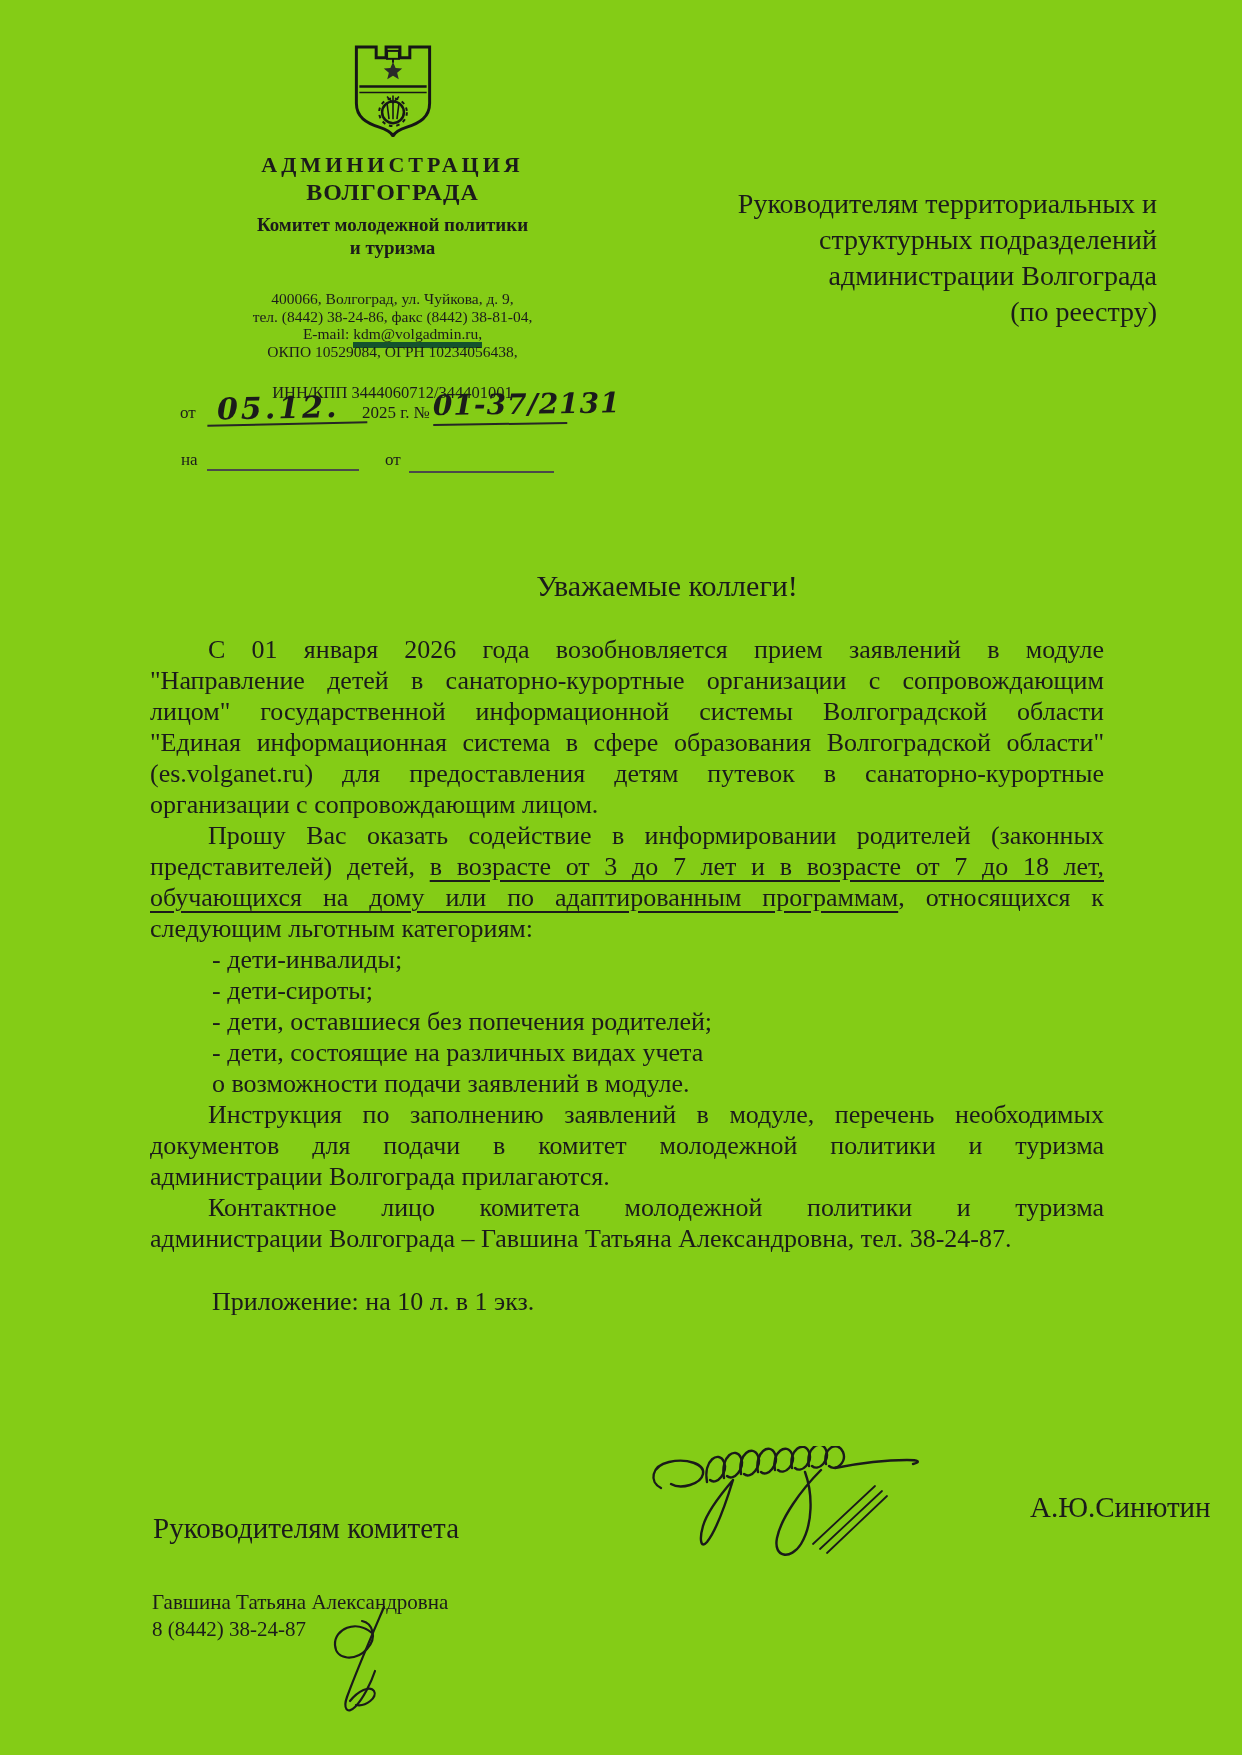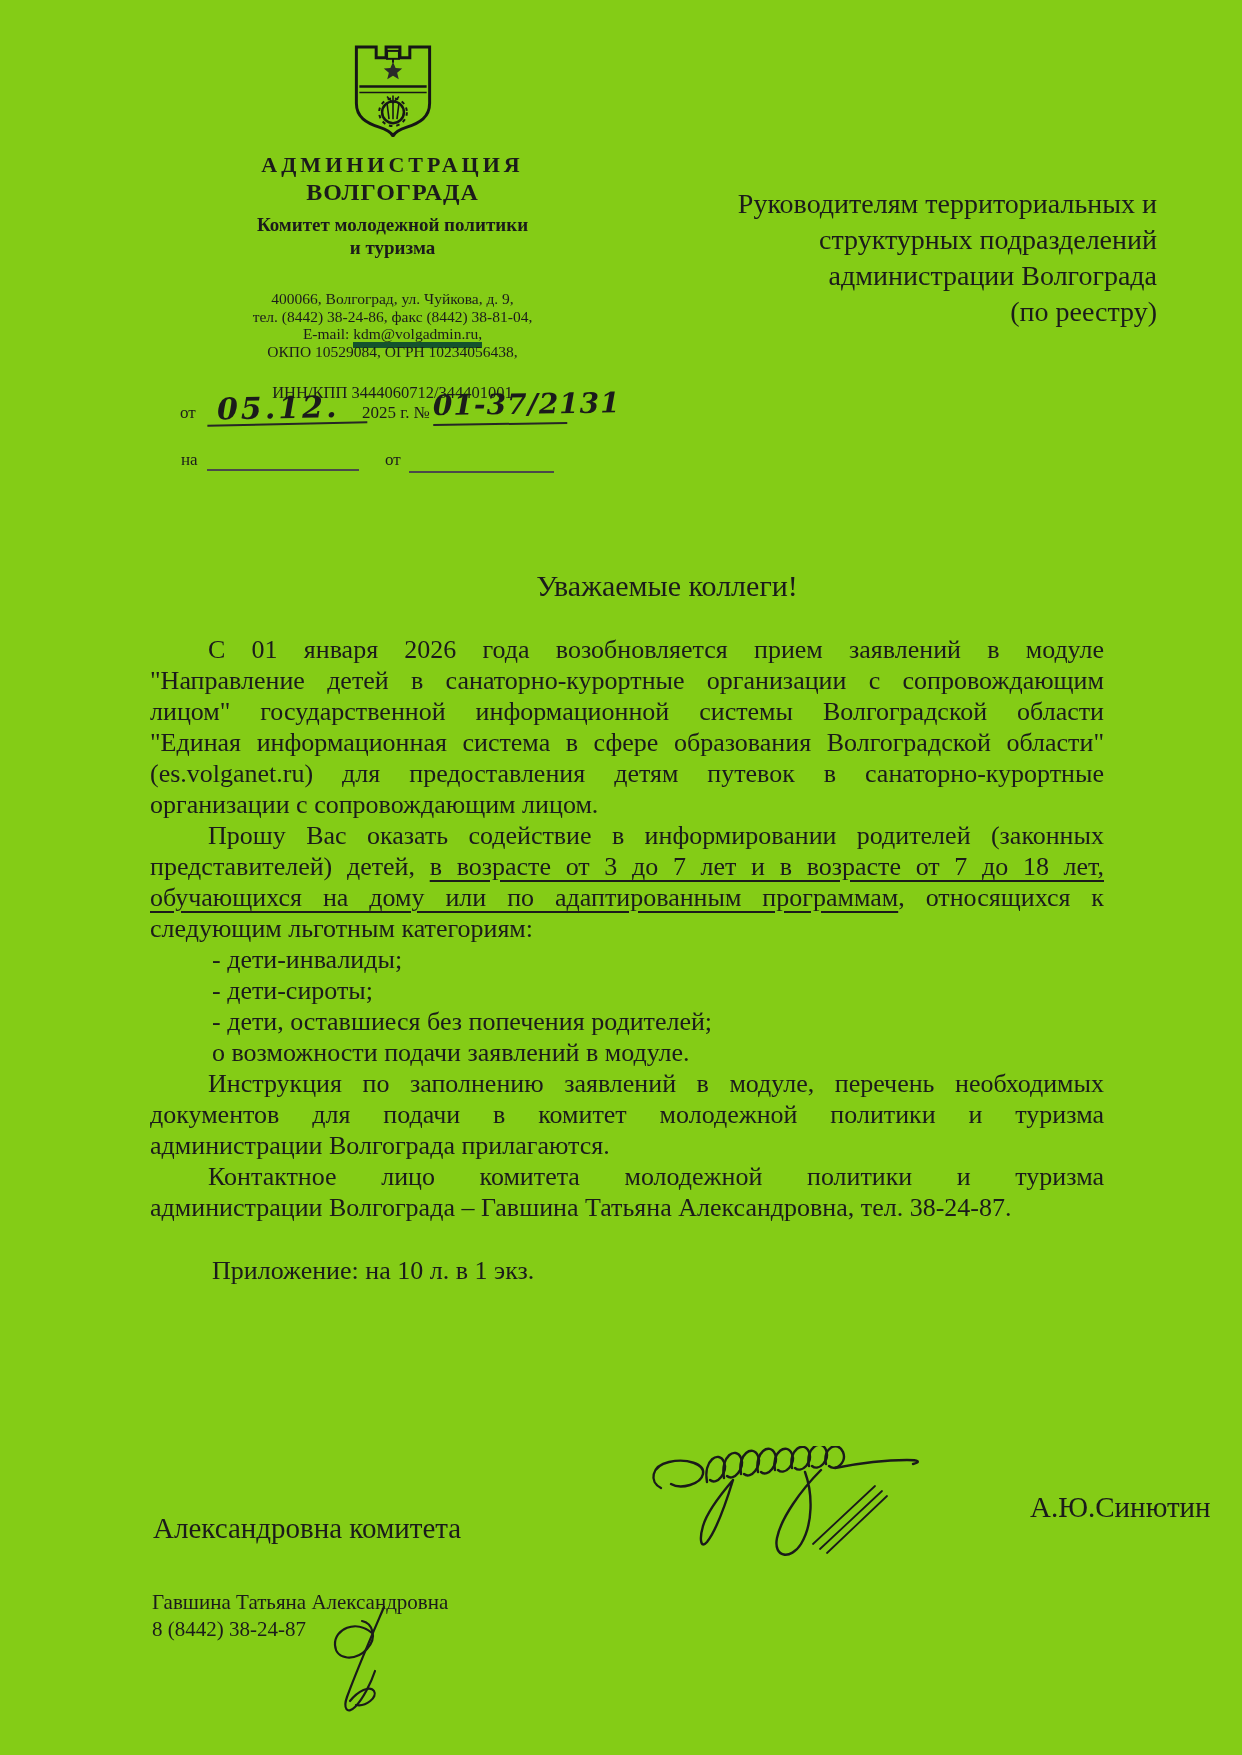--- a/index.html
+++ b/index.html
@@ -108,33 +108,34 @@
     <div class="bl ll">организации с сопровождающим лицом.</div>
 
     <div class="bl jl ind">Прошу Вас оказать содействие в информировании родителей (законных</div>
     <div class="bl jl"><span>представителей) детей, </span><span class="uln">в возрасте от 3 до 7 лет и в возрасте от 7 до 18 лет,</span></div>
     <div class="bl jl"><span class="uln">обучающихся на дому или по адаптированным программам</span><span>, относящихся к</span></div>
     <div class="bl ll">следующим льготным категориям:</div>
 
     <div class="bl ll lst">- дети-инвалиды;</div>
     <div class="bl ll lst">- дети-сироты;</div>
     <div class="bl ll lst">- дети, оставшиеся без попечения родителей;</div>
+    <div class="bl ll lst">- дети, состоящие на различных видах учета</div>
     <div class="bl ll lst">о возможности подачи заявлений в модуле.</div>
 
     <div class="bl jl ind">Инструкция по заполнению заявлений в модуле, перечень необходимых</div>
     <div class="bl jl">документов для подачи в комитет молодежной политики и туризма</div>
     <div class="bl ll">администрации Волгограда прилагаются.</div>
 
     <div class="bl jl ind">Контактное лицо комитета молодежной политики и туризма</div>
     <div class="bl ll">администрации Волгограда – Гавшина Татьяна Александровна, тел. 38-24-87.</div>
 
     <div class="bl ll attach">Приложение: на 10 л. в 1 экз.</div>
   </div>
 
-  <div class="sig-title">Александровна комитета</div>
+  <div class="sig-title">Руководителям комитета</div>
   <svg class="sig-scribble" width="300" height="125" viewBox="0 0 300 125" fill="none" stroke="#1a1a1a" stroke-width="2.4" stroke-linecap="round">
     <path d="M16,42 C4,36 6,20 24,16 C42,12 60,18 58,28 C56,38 36,44 26,38"></path>
     <path d="M62,36 C58,14 74,4 79,16 C83,26 72,40 65,34"></path>
     <path d="M79,32 C75,10 91,0 96,12 C100,22 89,36 82,30"></path>
     <path d="M96,28 C92,8 108,-2 113,10 C117,20 106,34 99,28"></path>
     <path d="M113,26 C109,6 125,-4 130,8 C134,18 123,32 116,26"></path>
     <path d="M130,24 C126,6 142,-4 147,8 C151,18 140,30 133,24"></path>
     <path d="M147,22 C143,4 159,-6 164,6 C168,16 157,28 150,22"></path>
     <path d="M164,20 C160,2 176,-8 181,4 C185,14 174,26 167,20"></path>
     <path d="M181,18 C177,2 193,-6 198,6 C202,16 191,26 184,20"></path>

